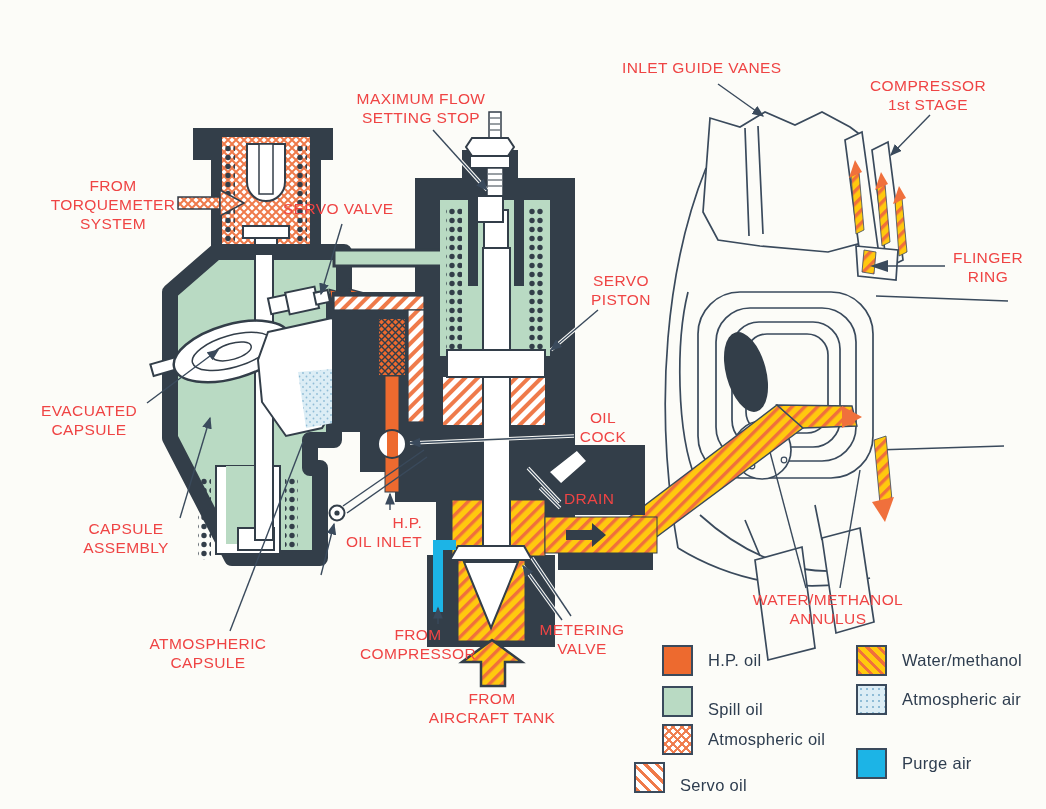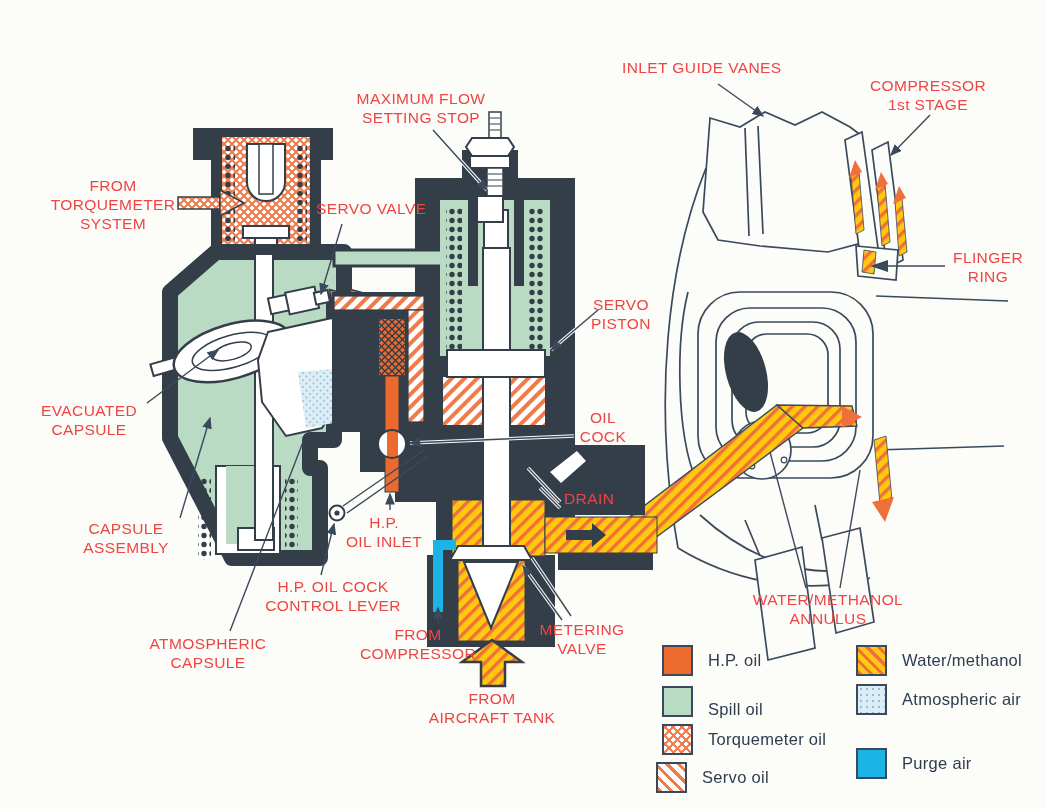--- a/index.html
+++ b/index.html
@@ -281,41 +281,39 @@
     <g>
       <circle cx="337" cy="513" r="7.5" fill="#fff" stroke="#333E49" stroke-width="2"></circle>
       <circle cx="337" cy="513" r="2.6" fill="#333E49"></circle>
     </g>
   </g>
 </svg>
 
   <div class="lbl c" style="left:113px;top:176px;">FROM
 TORQUEMETER
 SYSTEM</div>
-  <div class="lbl left" style="left:283px;top:199px;margin-left:33px;">SERVO VALVE</div>
+  <div class="lbl left" style="left:283px;top:199px;">SERVO VALVE</div>
   <div class="lbl c" style="left:395px;top:89px;margin-left:26px;">MAXIMUM FLOW
 SETTING STOP</div>
   <div class="lbl left" style="left:622px;top:58px;">INLET GUIDE VANES</div>
   <div class="lbl c" style="left:928px;top:76px;">COMPRESSOR
 1st STAGE</div>
   <div class="lbl c" style="left:988px;top:248px;">FLINGER
 RING</div>
-  <div class="lbl c" style="left:621px;top:271px;margin-top:24px;">SERVO
+  <div class="lbl c" style="left:621px;top:271px;">SERVO
 PISTON</div>
   <div class="lbl c" style="left:89px;top:401px;">EVACUATED
 CAPSULE</div>
   <div class="lbl c" style="left:603px;top:408px;">OIL
 COCK</div>
   <div class="lbl left" style="left:564px;top:489px;">DRAIN</div>
   <div class="lbl c" style="left:126px;top:519px;">CAPSULE
 ASSEMBLY</div>
-  <div class="lbl c" style="left:384px;top:513px;">H.P.
+  <div class="lbl c" style="left:384px;top:513px;text-align:right;">H.P.
 OIL INLET</div>
-  <div class="lbl c" style="left:333px;top:577px;">H.P. OIL COCK
-CONTROL LEVER</div>
   <div class="lbl c" style="left:208px;top:634px;">ATMOSPHERIC
 CAPSULE</div>
   <div class="lbl c" style="left:418px;top:625px;">FROM
 COMPRESSOR</div>
   <div class="lbl c" style="left:582px;top:620px;">METERING
 VALVE</div>
   <div class="lbl c" style="left:492px;top:689px;">FROM
 AIRCRAFT TANK</div>
   <div class="lbl c" style="left:828px;top:590px;">WATER/METHANOL
 ANNULUS</div>
@@ -324,23 +322,23 @@
     <div class="legend-item" style="left:662px;top:645px;">
       <span class="sw sw-hp"></span>
       <span class="txt">H.P. oil</span>
     </div>
     <div class="legend-item" style="left:662px;top:686px;align-items:flex-end;">
       <span class="sw sw-spill"></span>
       <span class="txt">Spill oil</span>
     </div>
     <div class="legend-item" style="left:662px;top:724px;">
       <span class="sw sw-torq"></span>
-      <span class="txt">Torquemeter oil</span>
-    </div>
-    <div class="legend-item" style="left:656px;top:762px;">
+      <span class="txt">Atmospheric oil</span>
+    </div>
+    <div class="legend-item" style="left:634px;top:762px;align-items:flex-end;">
       <span class="sw sw-servo"></span>
       <span class="txt">Servo oil</span>
     </div>
     <div class="legend-item" style="left:856px;top:645px;">
       <span class="sw sw-wm"></span>
       <span class="txt">Water/methanol</span>
     </div>
     <div class="legend-item" style="left:856px;top:684px;">
       <span class="sw sw-atm"></span>
       <span class="txt">Atmospheric air</span>

